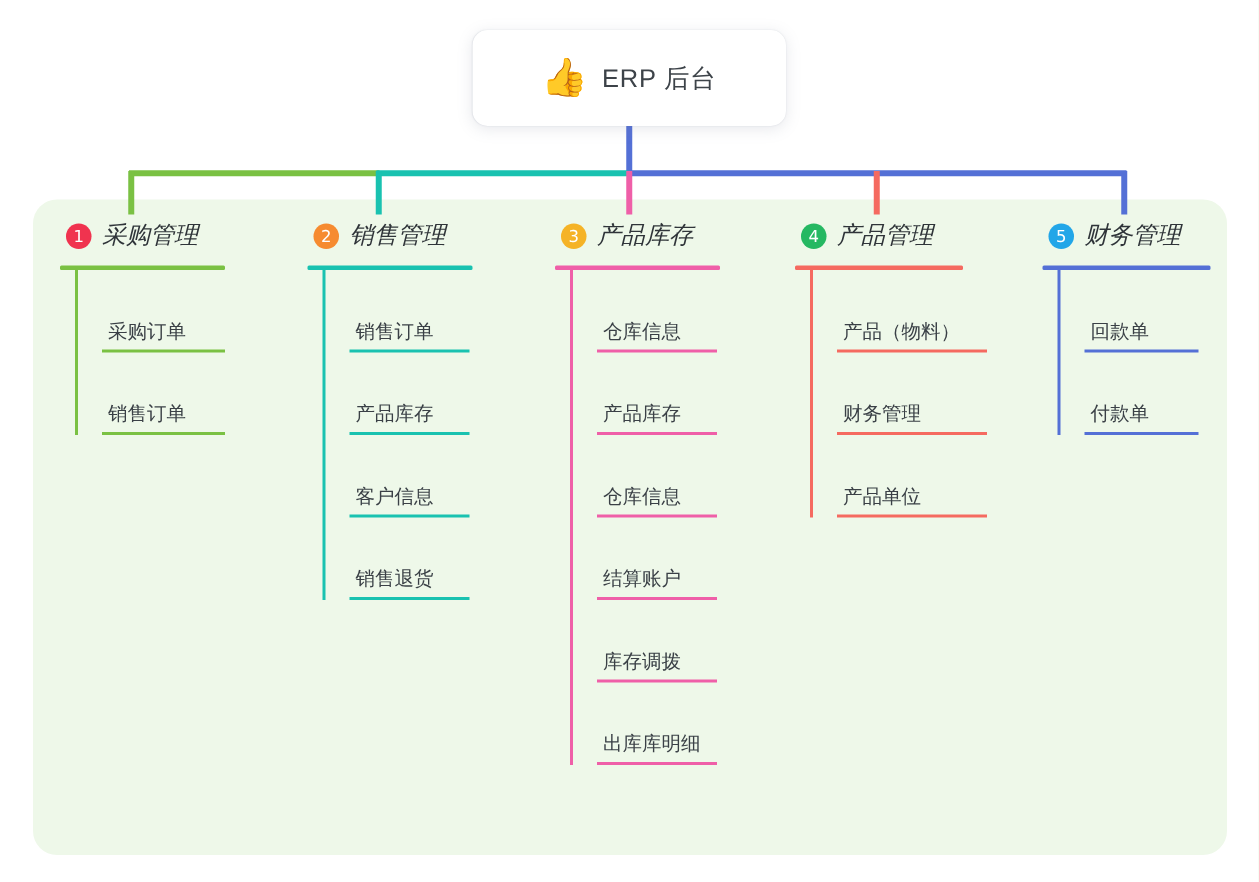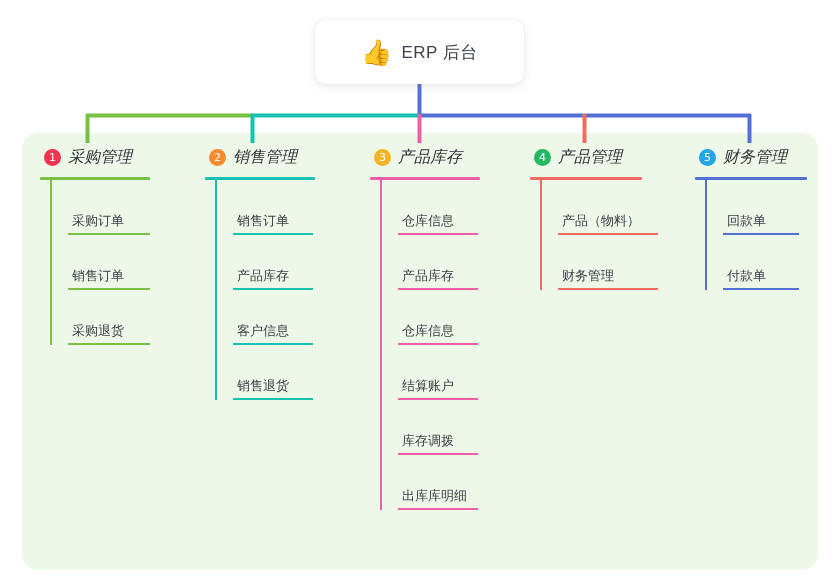--- a/index.html
+++ b/index.html
@@ -172,24 +172,20 @@
         <div class="leaf-list">
           <div class="spine" style="background: rgb(122, 193, 67);"></div>
           <div class="leaf">
             <span class="leaf-label">采购订单</span>
             <div class="leaf-rule" style="background: rgb(122, 193, 67); width: 82px;"></div>
           </div>
           <div class="leaf">
             <span class="leaf-label">销售订单</span>
             <div class="leaf-rule" style="background: rgb(122, 193, 67); width: 82px;"></div>
           </div>
-          <div class="leaf">
-            <span class="leaf-label">采购退货</span>
-            <div class="leaf-rule" style="background: rgb(122, 193, 67); width: 82px;"></div>
-          </div>
         </div>
       </div>
       <div class="column" style="left: 205px;">
         <div class="col-header">
           <span class="badge" style="background: rgb(246, 139, 48);">2</span>
           <span class="col-title">销售管理</span>
         </div>
         <div class="col-rule" style="background: rgb(25, 194, 176); width: 110px;"></div>
         <div class="leaf-list">
           <div class="spine" style="background: rgb(25, 194, 176);"></div>
@@ -254,20 +250,24 @@
         <div class="leaf-list">
           <div class="spine" style="background: rgb(245, 106, 96);"></div>
           <div class="leaf">
             <span class="leaf-label">产品（物料）</span>
             <div class="leaf-rule" style="background: rgb(245, 106, 96); width: 100px;"></div>
           </div>
           <div class="leaf">
             <span class="leaf-label">财务管理</span>
             <div class="leaf-rule" style="background: rgb(245, 106, 96); width: 100px;"></div>
           </div>
+          <div class="leaf">
+            <span class="leaf-label">产品单位</span>
+            <div class="leaf-rule" style="background: rgb(245, 106, 96); width: 100px;"></div>
+          </div>
         </div>
       </div>
       <div class="column" style="left: 695px;">
         <div class="col-header">
           <span class="badge" style="background: rgb(34, 166, 232);">5</span>
           <span class="col-title">财务管理</span>
         </div>
         <div class="col-rule" style="background: rgb(84, 112, 214); width: 112px;"></div>
         <div class="leaf-list">
           <div class="spine" style="background: rgb(84, 112, 214);"></div>

